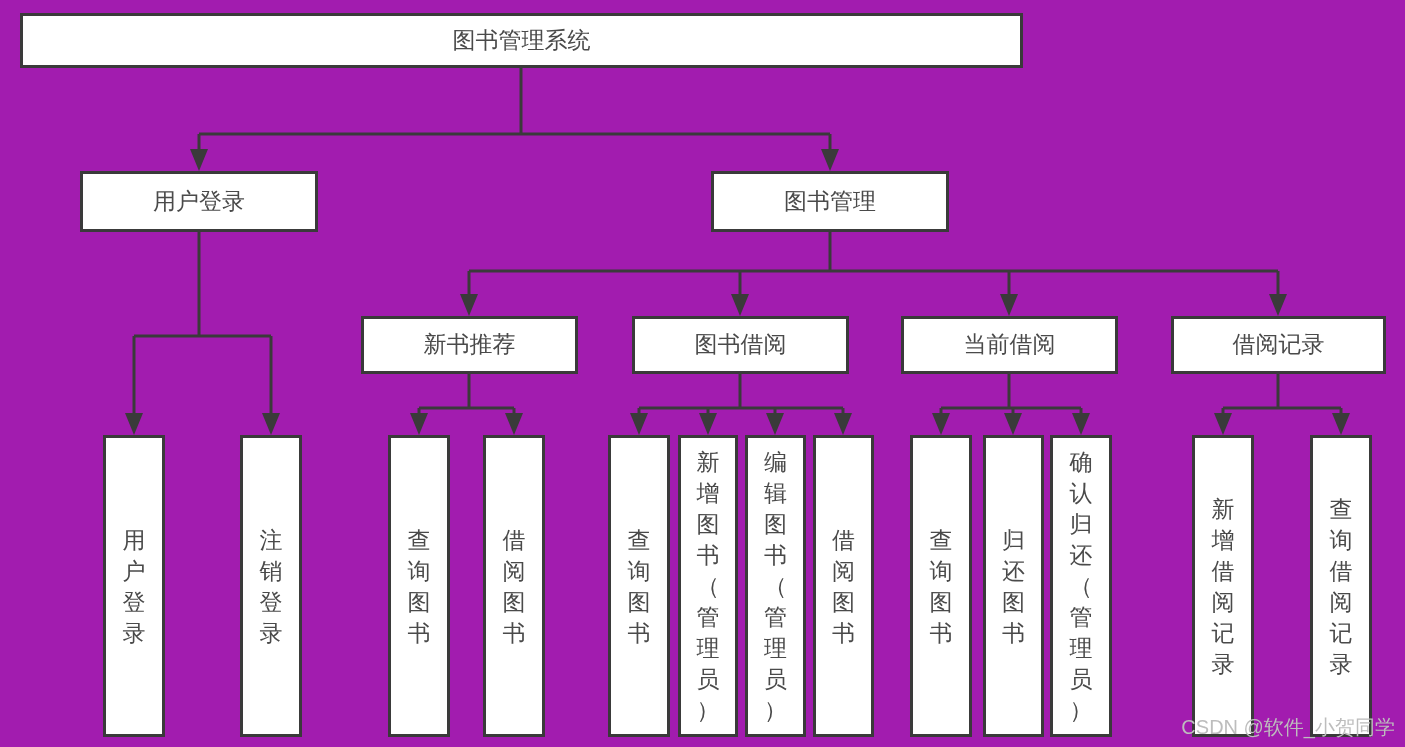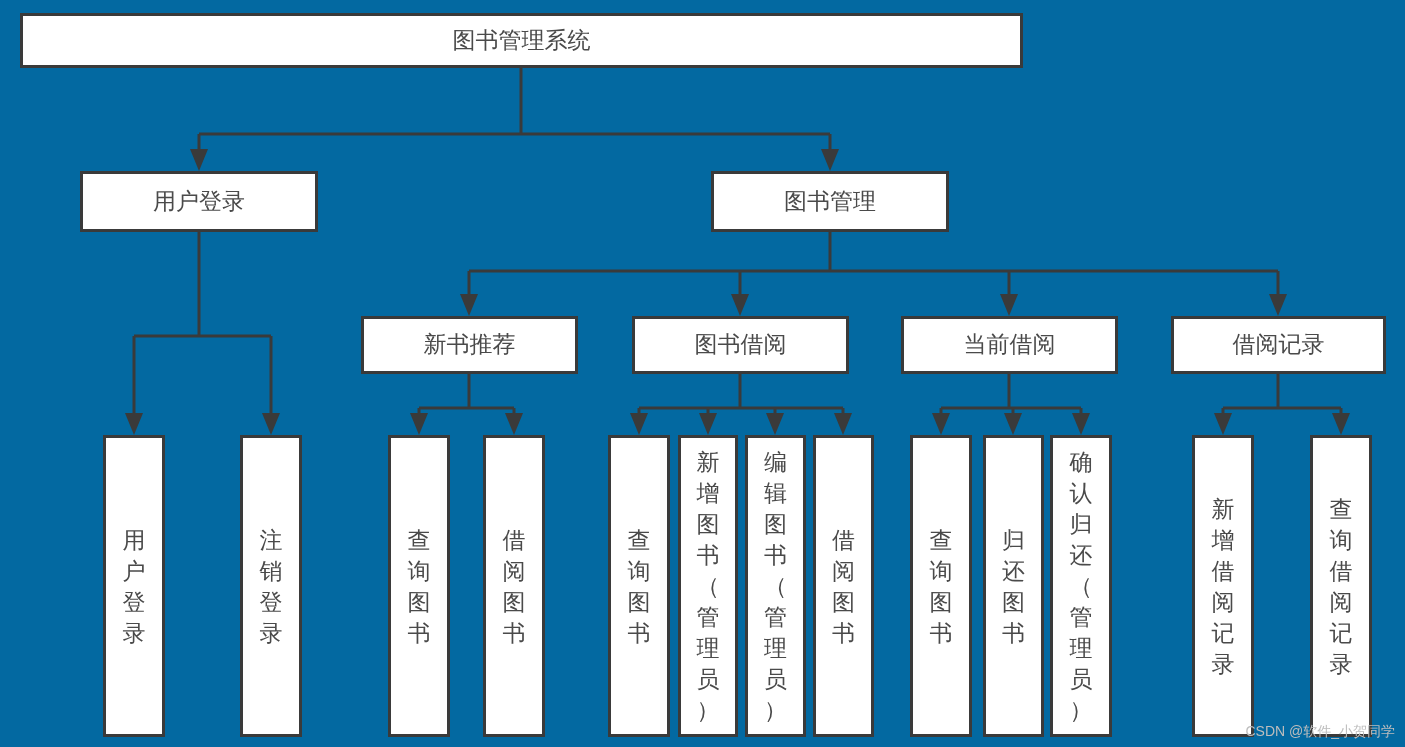--- a/index.html
+++ b/index.html
@@ -4,21 +4,21 @@
 <style>
   html, body {
     margin: 0;
     padding: 0;
     background: #ffffff;
   }
   #stage {
     position: relative;
     width: 1405px;
     height: 747px;
-    background: #0369a1;
+    background: #a21caf;
     overflow: hidden;
     font-family: "Liberation Sans", "DejaVu Sans", sans-serif;
   }
   #diagram-svg {
     position: absolute;
     left: 0;
     top: 0;
     width: 1405px;
     height: 747px;
   }
@@ -47,21 +47,21 @@
   }
   .conn-arrow {
     fill: #3a3a3a;
     stroke: none;
   }
   .watermark {
     position: absolute;
     right: 10px;
     bottom: 6px;
     color: #bdbdbd;
-    font-size: 14px;
+    font-size: 20px;
     font-family: "Liberation Sans", "DejaVu Sans", sans-serif;
     white-space: nowrap;
     user-select: none;
   }
 </style>
 </head>
 <body>
 
 <div id="stage">
   <svg id="diagram-svg" viewBox="0 0 1405 747">

